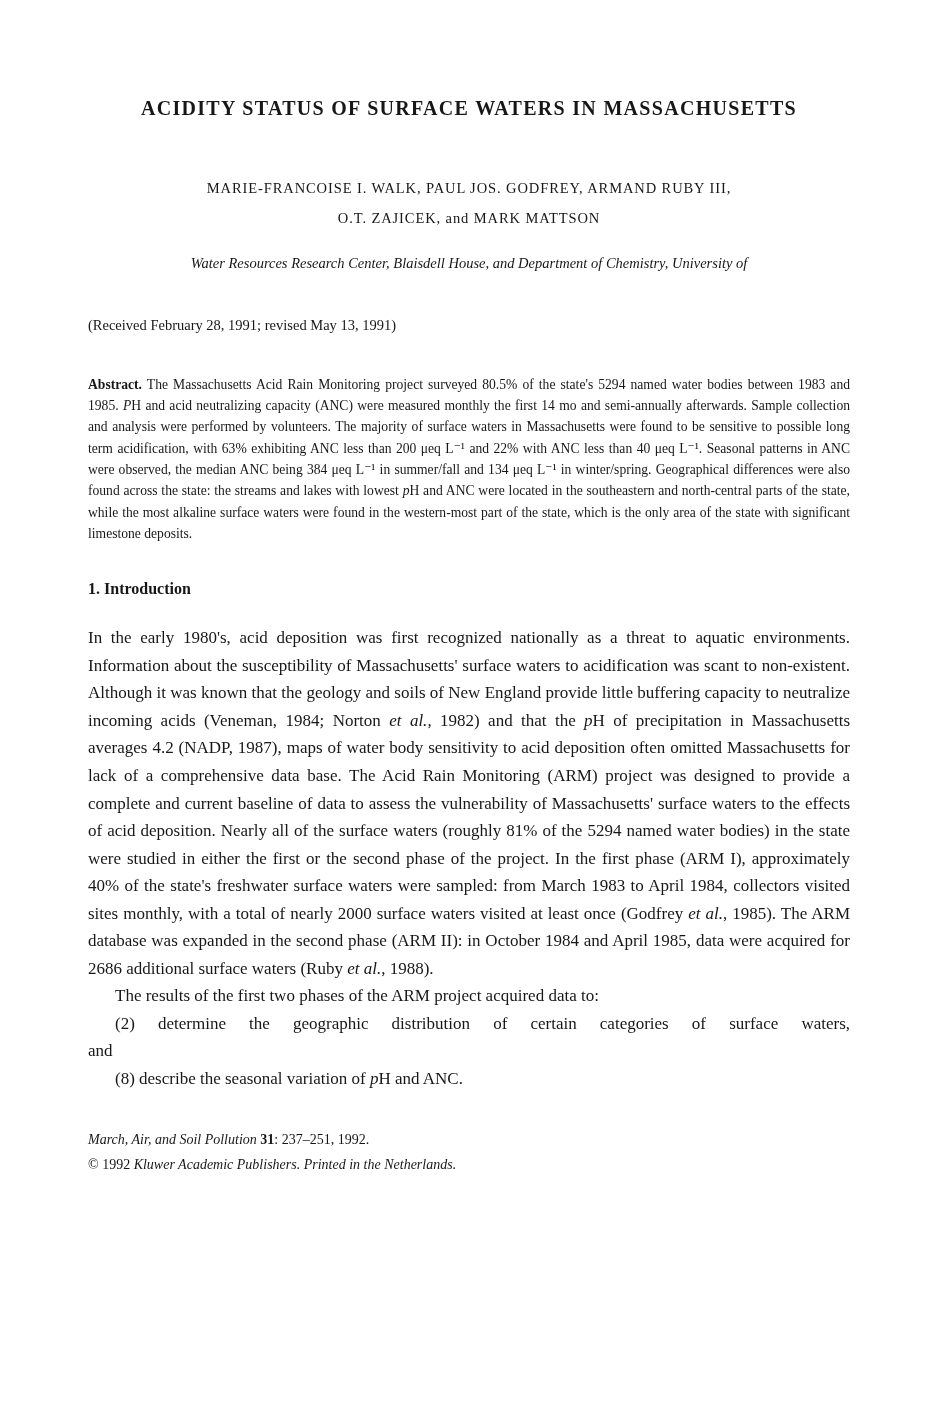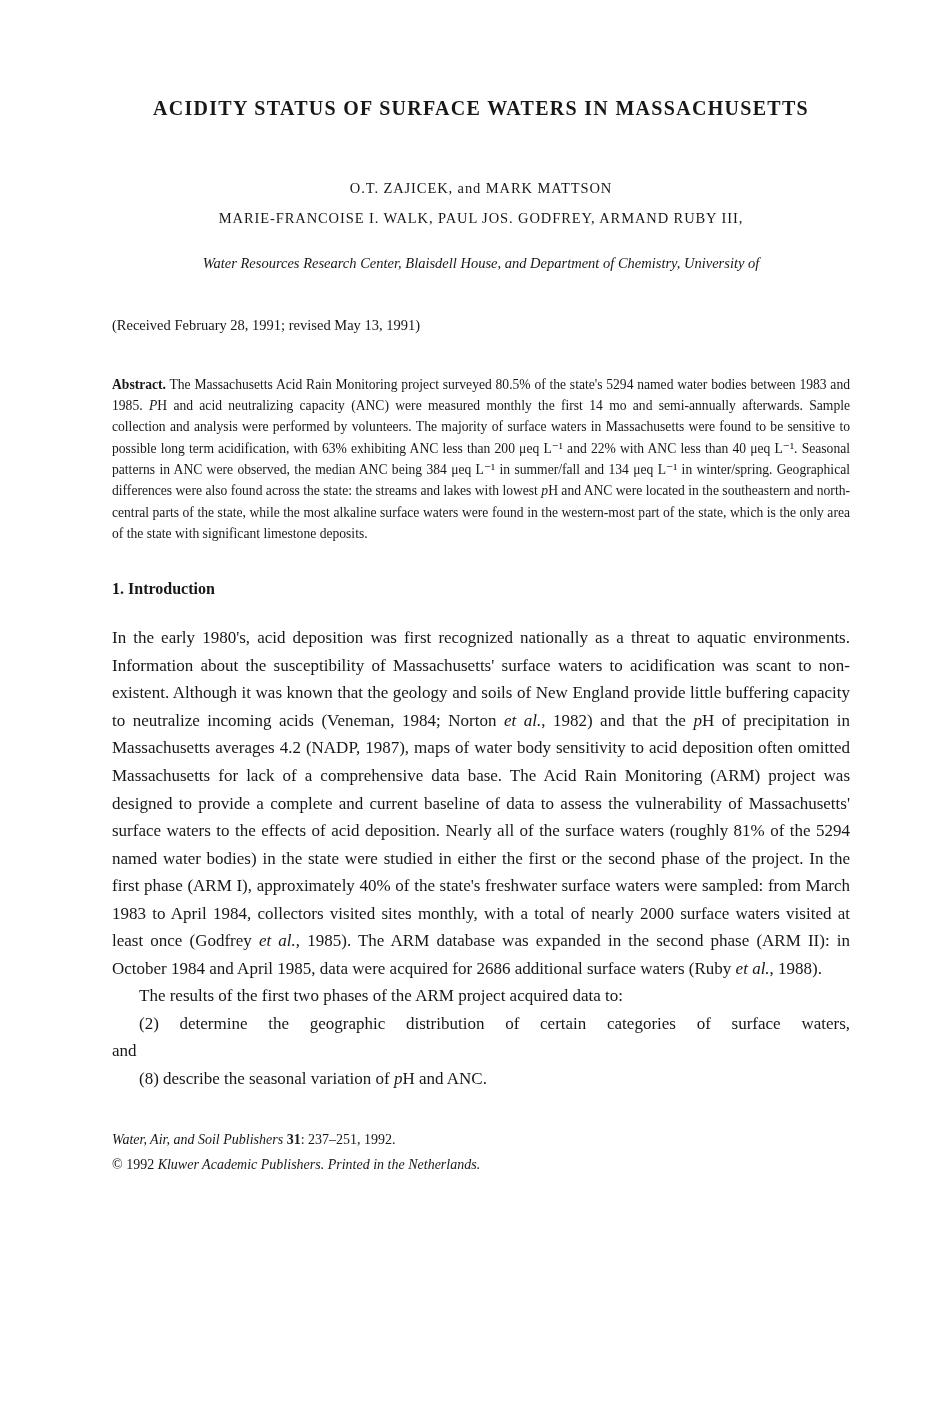--- a/index.html
+++ b/index.html
@@ -4,21 +4,21 @@
 <style>
   * { margin: 0; padding: 0; box-sizing: border-box; }
   html, body { background: #ffffff; }
   body {
     width: 938px;
     height: 1425px;
     overflow: hidden;
     font-family: "Liberation Serif", "DejaVu Serif", serif;
     color: #171717;
   }
-  .page { padding: 95px 88px 0 112px; }
+  .page { padding: 95px 88px 0 88px; }
 
   .title {
     text-align: center;
     font-size: 20px;
     font-weight: bold;
     letter-spacing: 1.3px;
     line-height: 1.3;
   }
   .authors {
     margin-top: 52px;
@@ -68,38 +68,38 @@
   .seg-b { font-weight: bold; }
 </style>
 </head>
 <body>
 
 <div class="page">
 
   <h1 class="title">ACIDITY STATUS OF SURFACE WATERS IN MASSACHUSETTS</h1>
 
   <div class="authors">
+    <div>MARIE-FRANCOISE I. WALK, PAUL JOS. GODFREY, ARMAND RUBY III,</div>
     <div>O.T. ZAJICEK, and MARK MATTSON</div>
-    <div>MARIE-FRANCOISE I. WALK, PAUL JOS. GODFREY, ARMAND RUBY III,</div>
   </div>
 
   <div class="affiliation">
     <div>Water Resources Research Center, Blaisdell House, and Department of Chemistry, University of</div>
   </div>
 
   <div class="received">(Received February 28, 1991; revised May 13, 1991)</div>
 
   <p class="abstract"><span class="seg-b">Abstract.</span><span> The Massachusetts Acid Rain Monitoring project surveyed 80.5% of the state's 5294 named water bodies between 1983 and 1985. </span><span class="seg-i">P</span><span>H and acid neutralizing capacity (ANC) were measured monthly the first 14 mo and semi-annually afterwards. Sample collection and analysis were performed by volunteers. The majority of surface waters in Massachusetts were found to be sensitive to possible long term acidification, with 63% exhibiting ANC less than 200 μeq L⁻¹ and 22% with ANC less than 40 μeq L⁻¹. Seasonal patterns in ANC were observed, the median ANC being 384 μeq L⁻¹ in summer/fall and 134 μeq L⁻¹ in winter/spring. Geographical differences were also found across the state: the streams and lakes with lowest </span><span class="seg-i">p</span><span>H and ANC were located in the southeastern and north-central parts of the state, while the most alkaline surface waters were found in the western-most part of the state, which is the only area of the state with significant limestone deposits.</span></p>
 
   <h2 class="section-heading">1.  Introduction</h2>
 
   <p class="body-par"><span>In the early 1980's, acid deposition was first recognized nationally as a threat to aquatic environments. Information about the susceptibility of Massachusetts' surface waters to acidification was scant to non-existent. Although it was known that the geology and soils of New England provide little buffering capacity to neutralize incoming acids (Veneman, 1984; Norton </span><span class="seg-i">et al.</span><span>, 1982) and that the </span><span class="seg-i">p</span><span>H of precipitation in Massachusetts averages 4.2 (NADP, 1987), maps of water body sensitivity to acid deposition often omitted Massachusetts for lack of a comprehensive data base. The Acid Rain Monitoring (ARM) project was designed to provide a complete and current baseline of data to assess the vulnerability of Massachusetts' surface waters to the effects of acid deposition. Nearly all of the surface waters (roughly 81% of the 5294 named water bodies) in the state were studied in either the first or the second phase of the project. In the first phase (ARM I), approximately 40% of the state's freshwater surface waters were sampled: from March 1983 to April 1984, collectors visited sites monthly, with a total of nearly 2000 surface waters visited at least once (Godfrey </span><span class="seg-i">et al.</span><span>, 1985). The ARM database was expanded in the second phase (ARM II): in October 1984 and April 1985, data were acquired for 2686 additional surface waters (Ruby </span><span class="seg-i">et al.</span><span>, 1988).</span></p>
   <p class="body-par indent">The results of the first two phases of the ARM project acquired data to:</p>
   <p class="body-par indent force-justify">(2) determine the geographic distribution of certain categories of surface waters,</p>
   <p class="body-par">and</p>
   <p class="body-par indent"><span>(8) describe the seasonal variation of </span><span class="seg-i">p</span><span>H and ANC.</span></p>
 
   <div class="footer">
-    <div><span class="seg-i">Water, Air, and Soil Publishers </span><span class="seg-b">31</span><span>: 237–251, 1992.</span></div>
+    <div><span class="seg-i">March, Air, and Soil Pollution </span><span class="seg-b">31</span><span>: 237–251, 1992.</span></div>
     <div><span>©  1992 </span><span class="seg-i">Kluwer Academic Publishers. Printed in the Netherlands.</span></div>
   </div>
 
 </div>
 
 </body></html>

